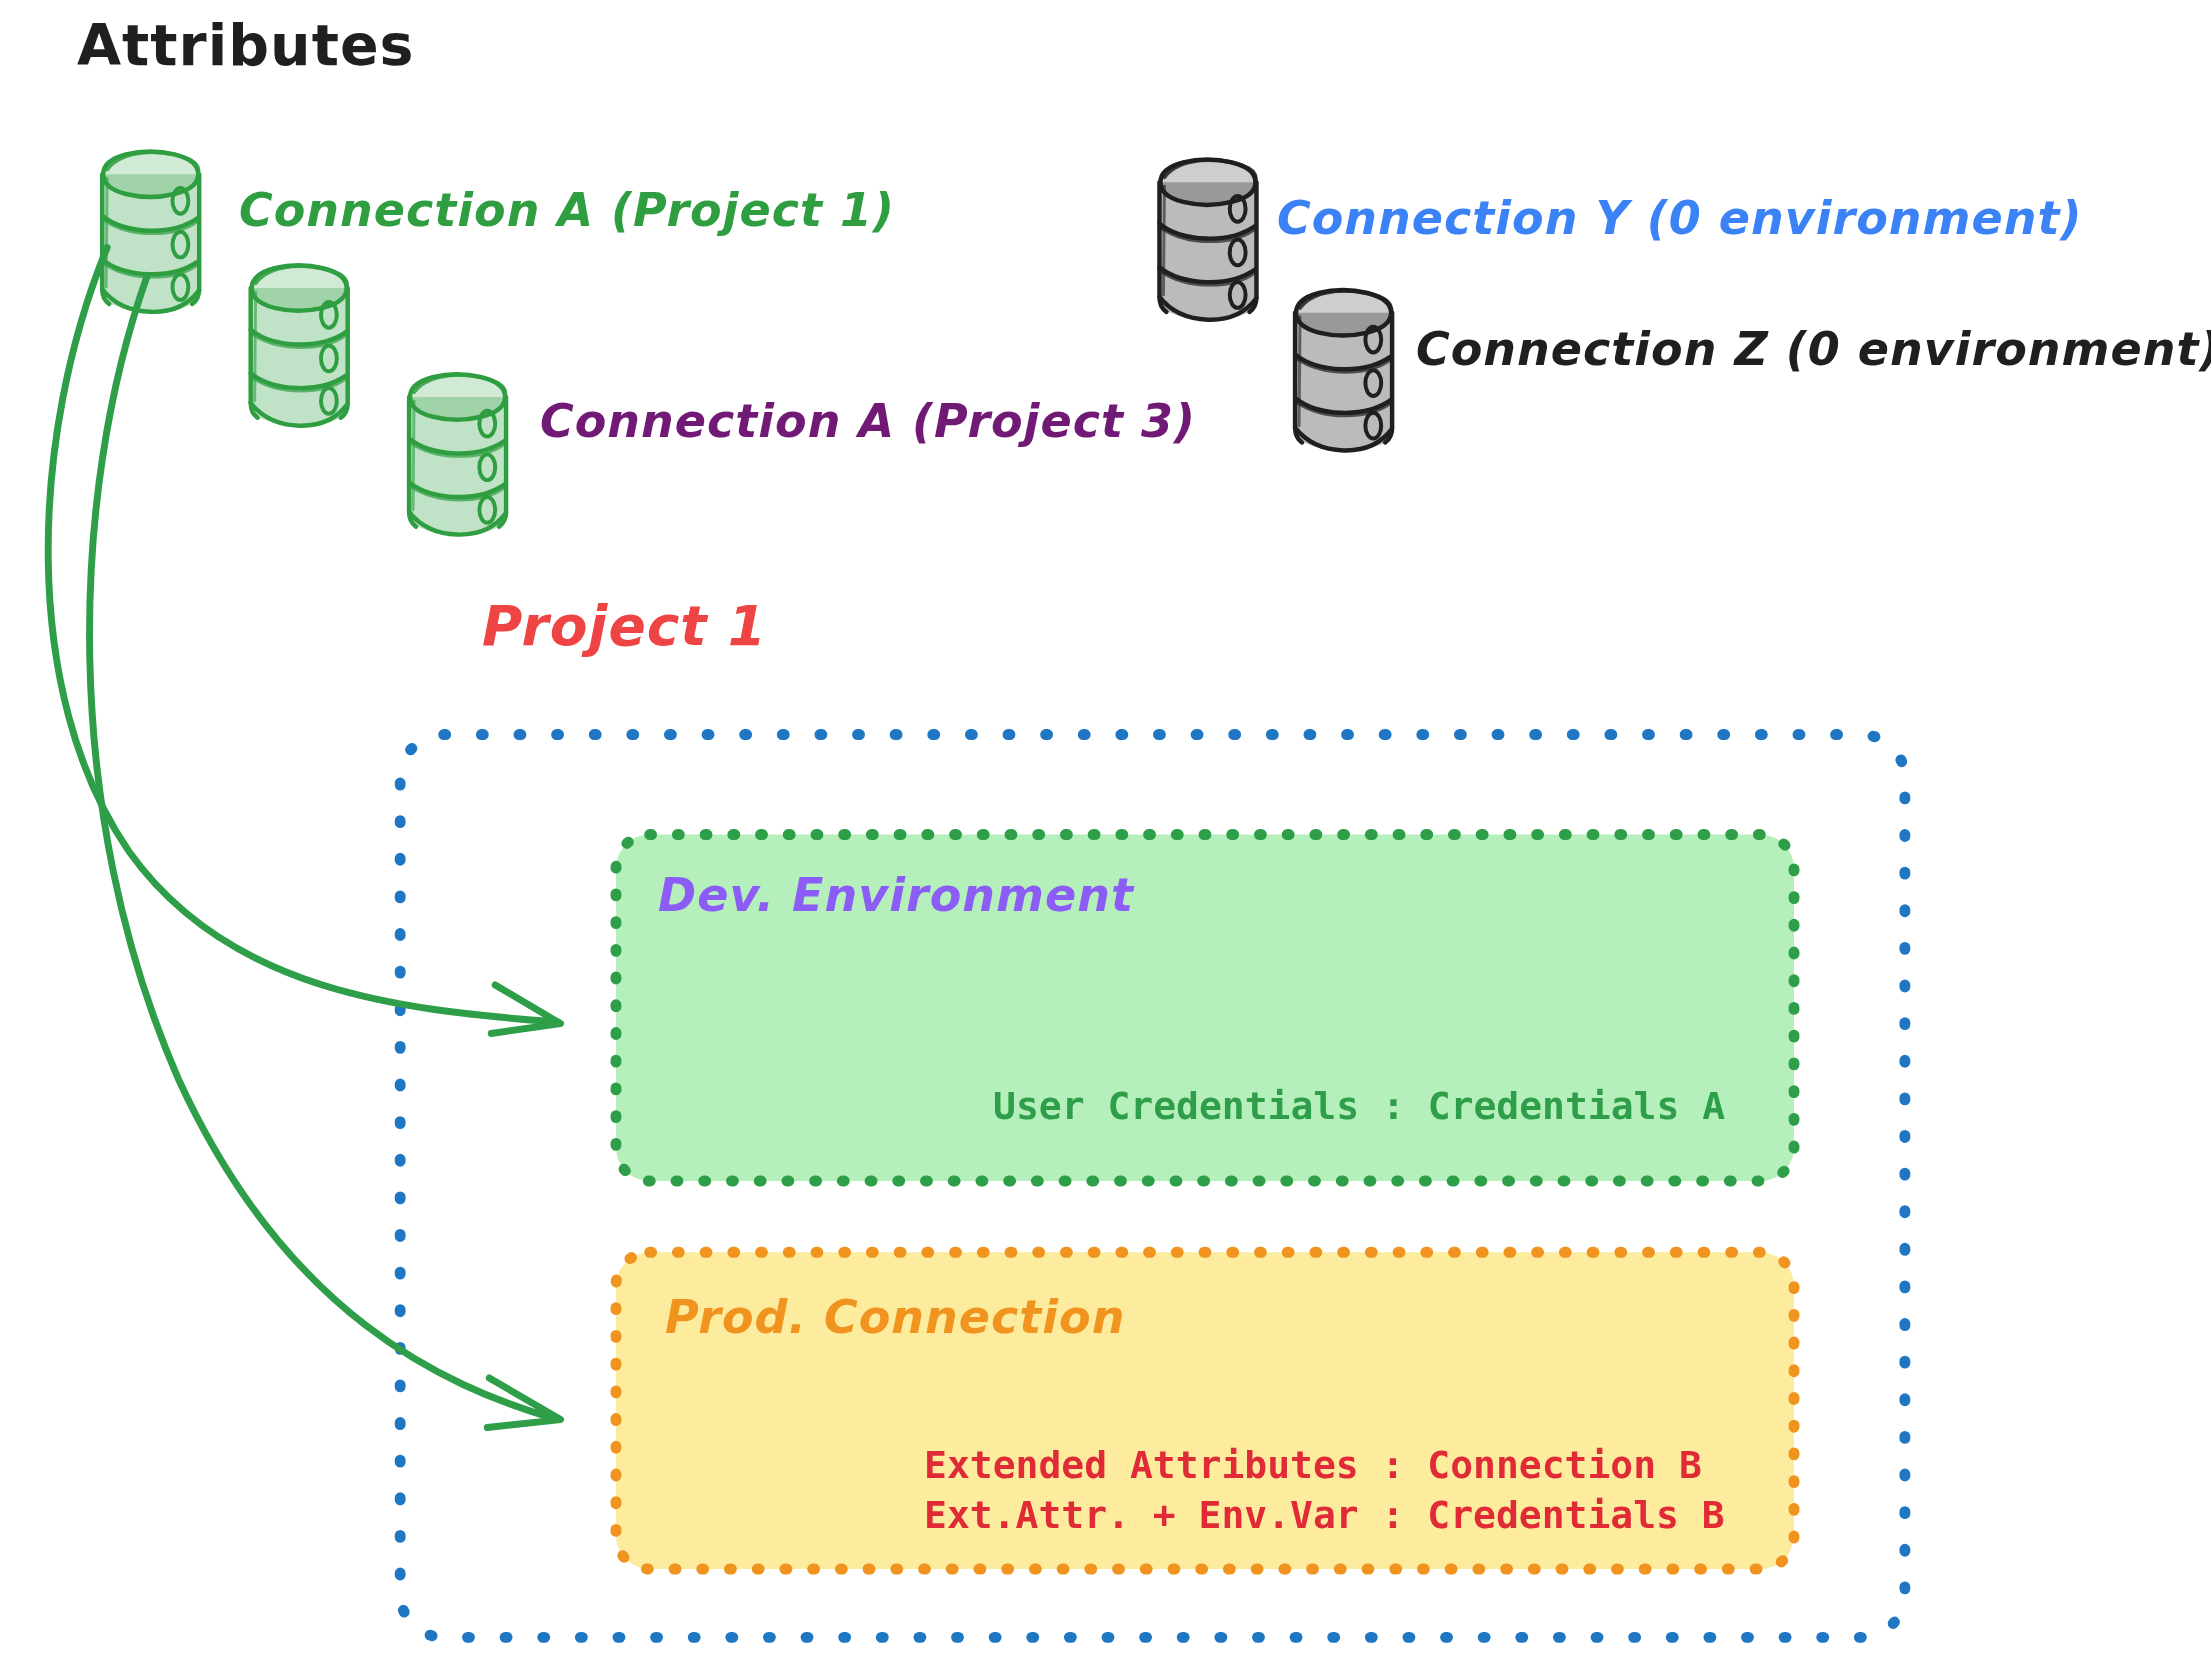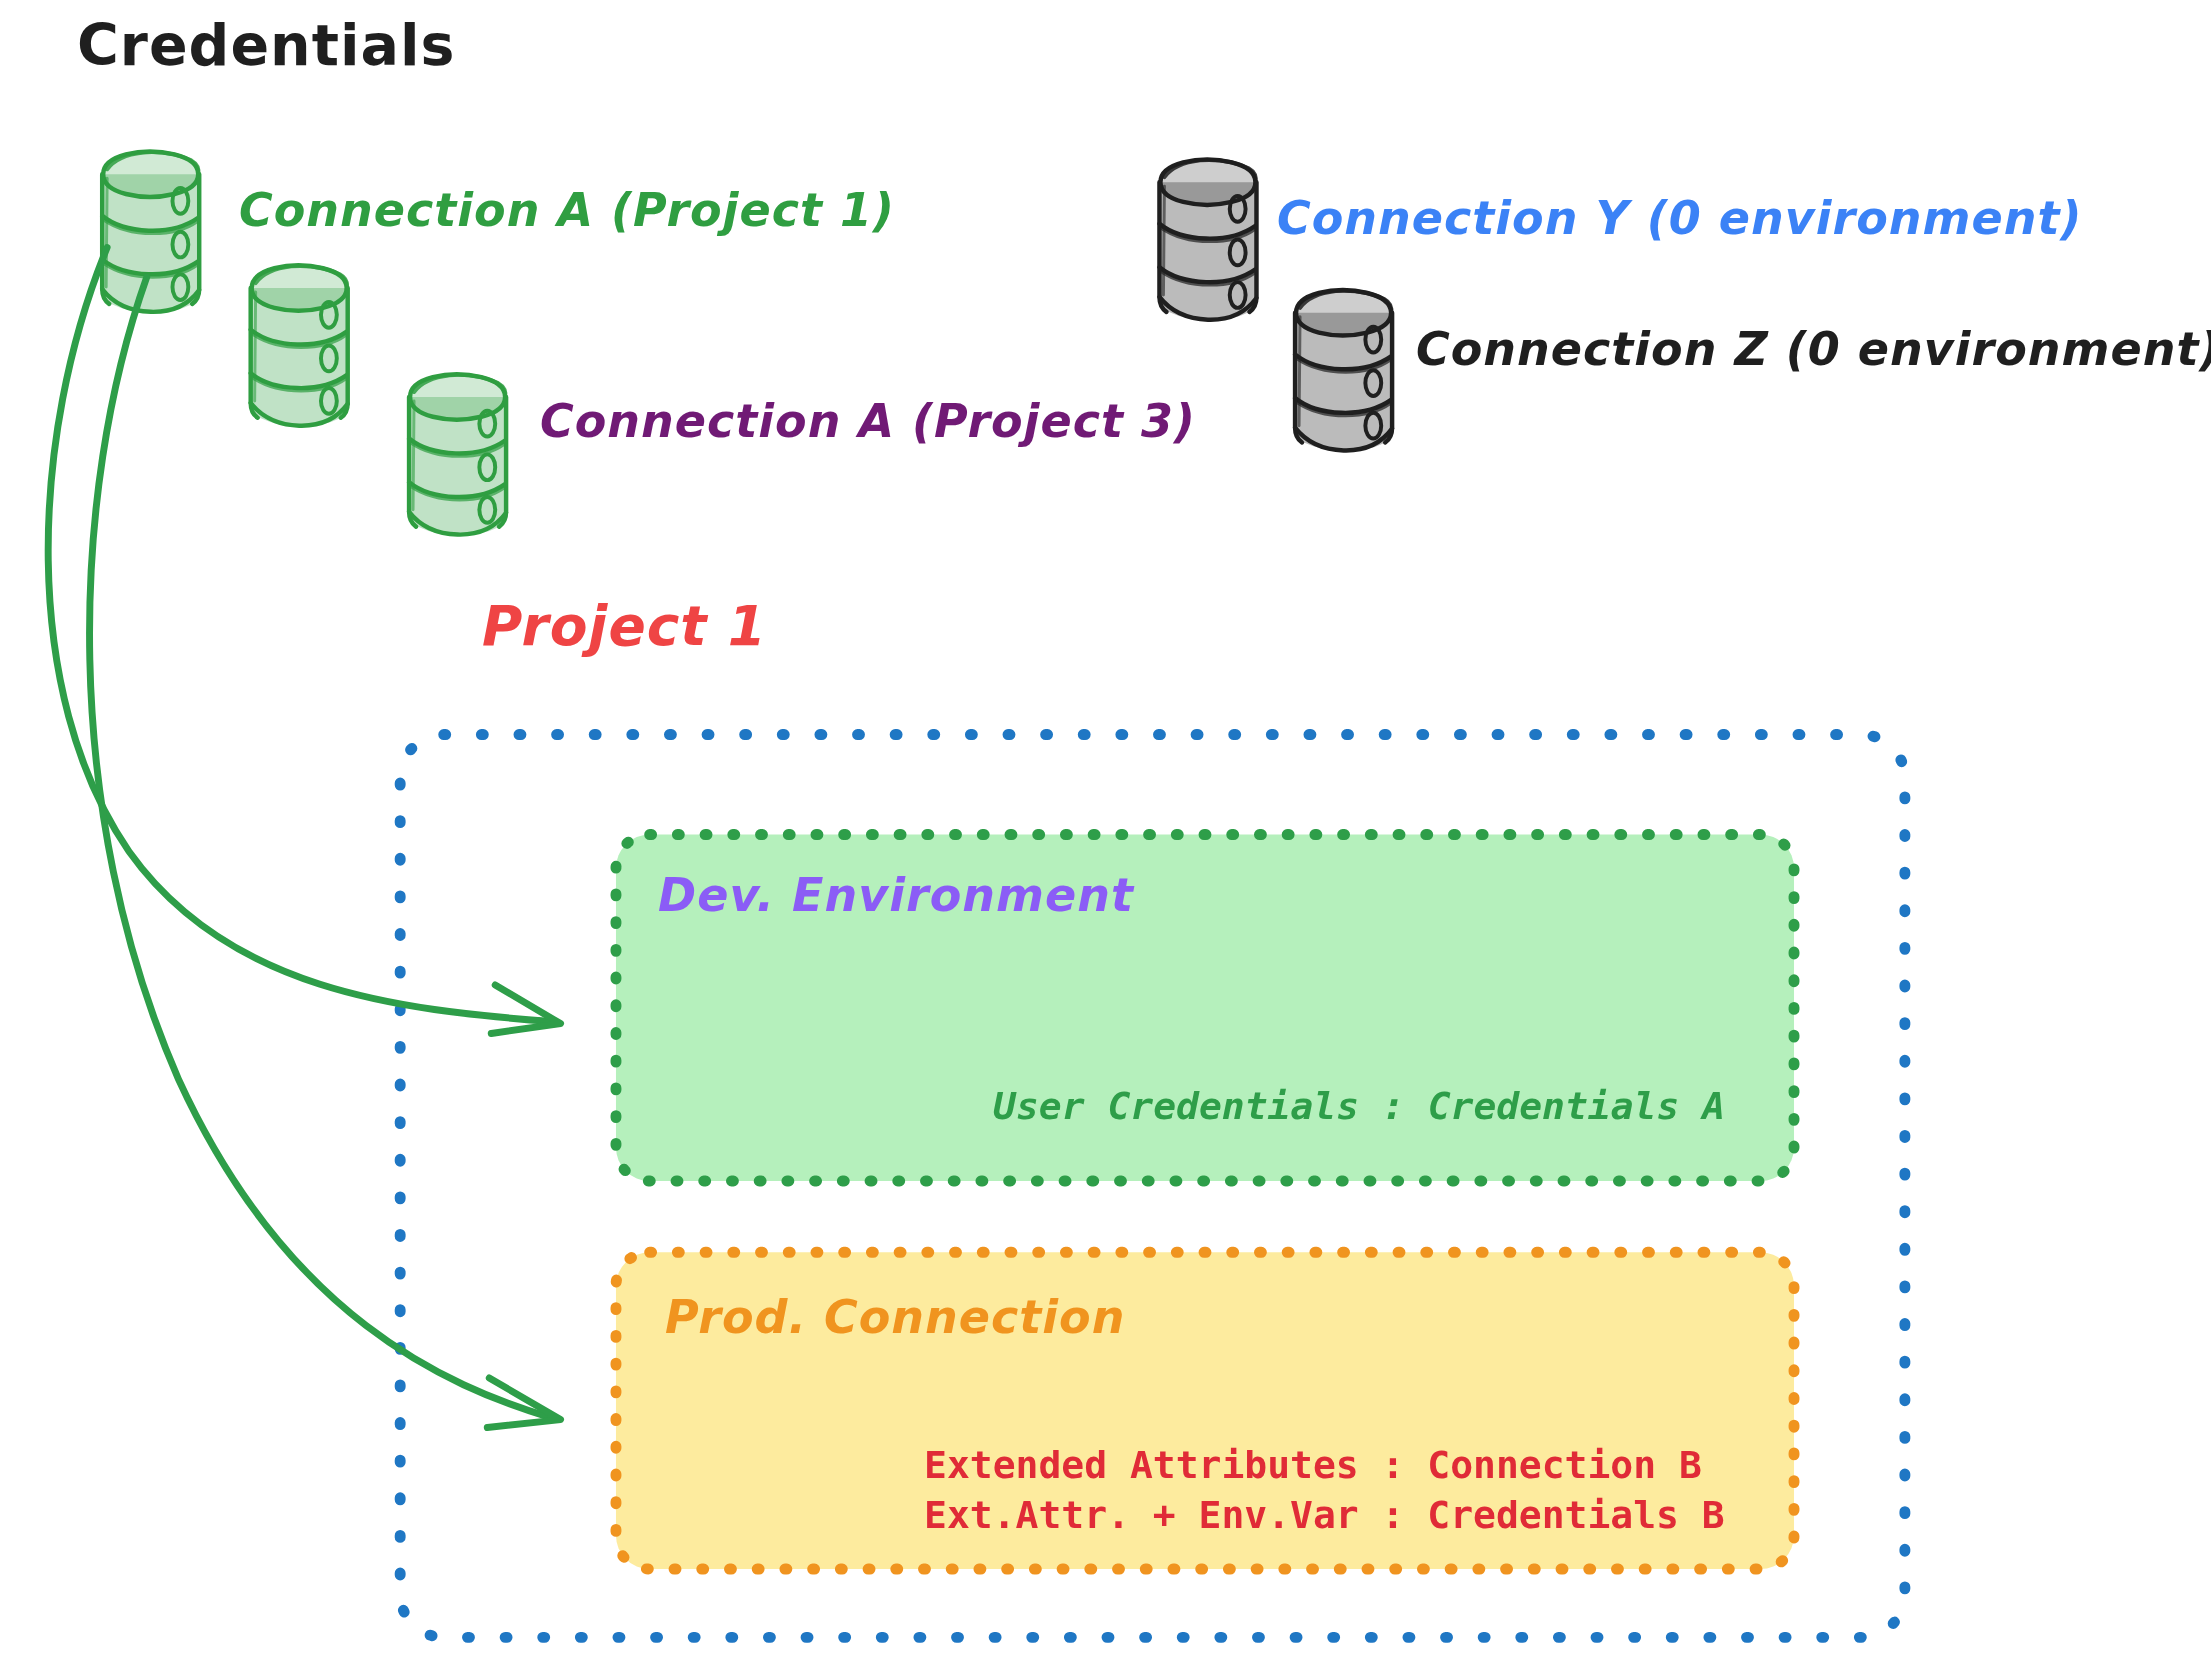--- a/index.html
+++ b/index.html
@@ -67,21 +67,20 @@
     left: 665px;
     top: 1290px;
     font-size: 46px;
     color: #f0941f;
   }
   #dev-cred {
     left: 993px;
     top: 1084px;
     font-size: 38px;
     color: #2e9e49;
-    font-style: italic;
   }
   #prod-line1 {
     left: 924px;
     top: 1443px;
     font-size: 38px;
     color: #e02b37;
   }
   #prod-line2 {
     left: 924px;
     top: 1493px;
@@ -152,21 +151,21 @@
       <path d="M108,250 C30,440 20,700 130,860 C230,1000 400,1020 558,1032" fill="none" stroke="#2e9e49" stroke-width="7" stroke-linecap="round"></path>
       <path d="M500,995 L566,1034 L496,1044" fill="none" stroke="#2e9e49" stroke-width="7" stroke-linecap="round" stroke-linejoin="round"></path>
     </g>
 
     <g>
       <path d="M148,280 C70,500 62,820 180,1090 C290,1330 450,1400 556,1432" fill="none" stroke="#2e9e49" stroke-width="7" stroke-linecap="round"></path>
       <path d="M494,1392 L566,1434 L492,1442" fill="none" stroke="#2e9e49" stroke-width="7" stroke-linecap="round" stroke-linejoin="round"></path>
     </g>
   </svg>
 
-  <div class="lbl hand" id="title-connections">Credentials</div>
+  <div class="lbl hand" id="title-connections">Attributes</div>
 
   <div class="lbl hand" id="conn-a1">Connection A (Project 1)</div>
 
 
   <div class="lbl hand" id="conn-a3">Connection A (Project 3)</div>
 
   <div class="lbl hand" id="conn-y">Connection Y (0 environment)</div>
 
   <div class="lbl hand" id="conn-z">Connection Z (0 environment)</div>
 

